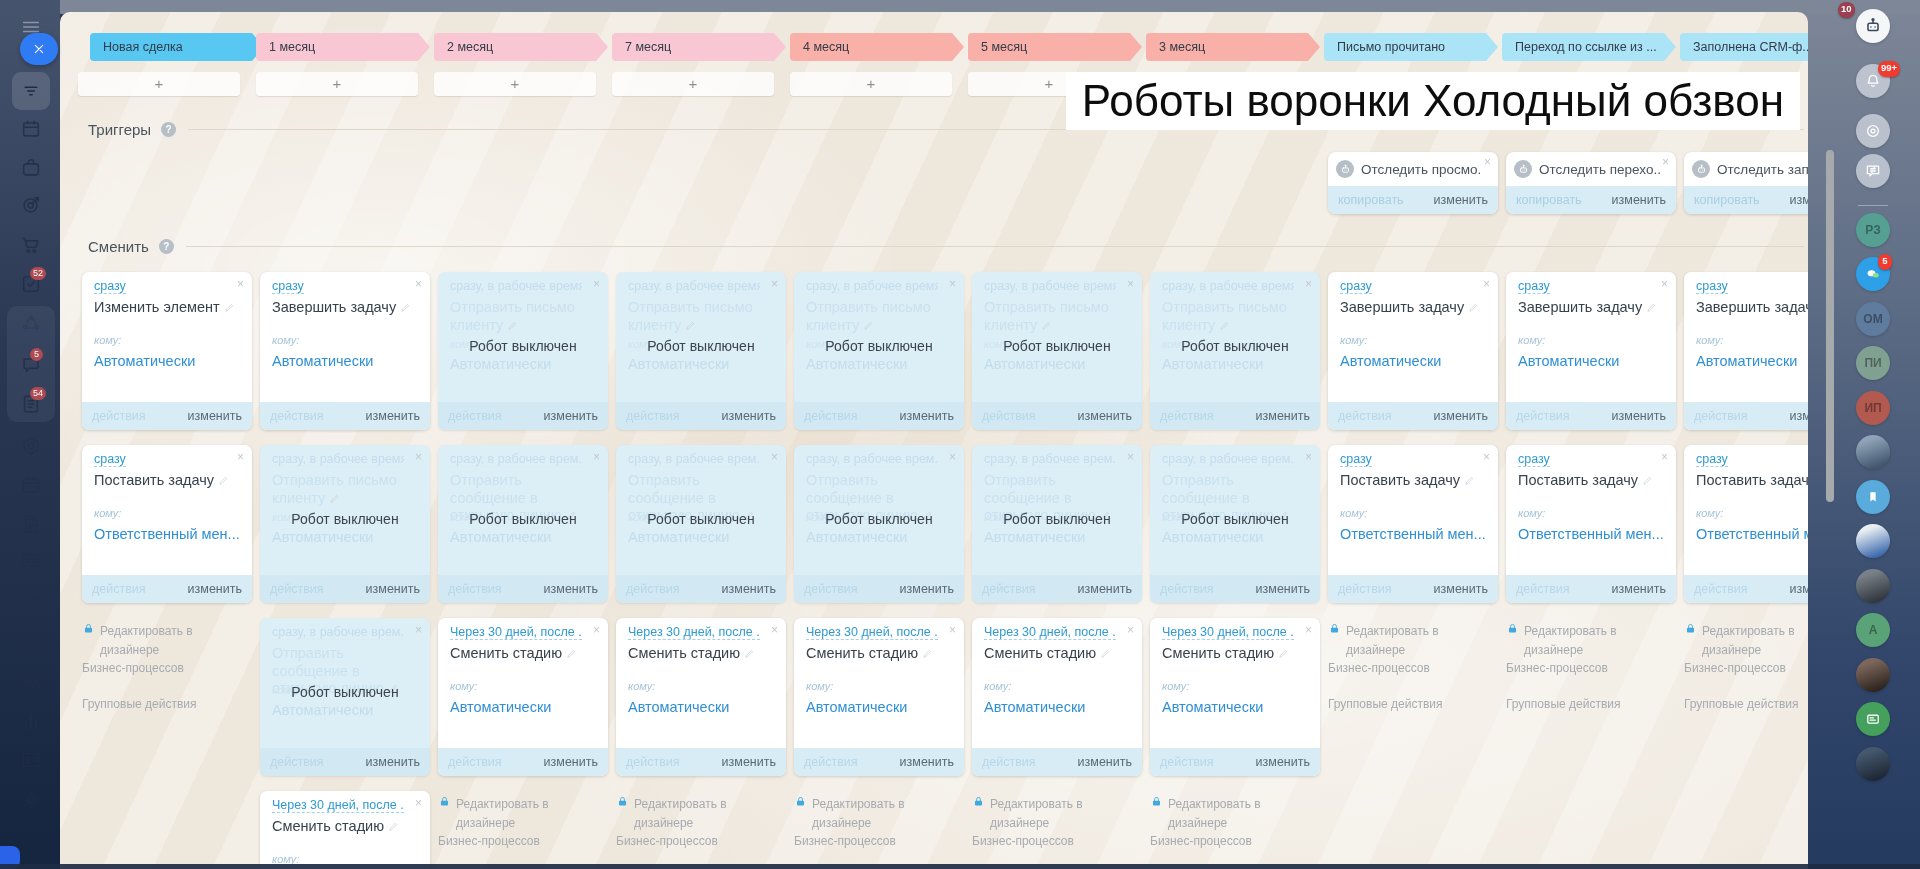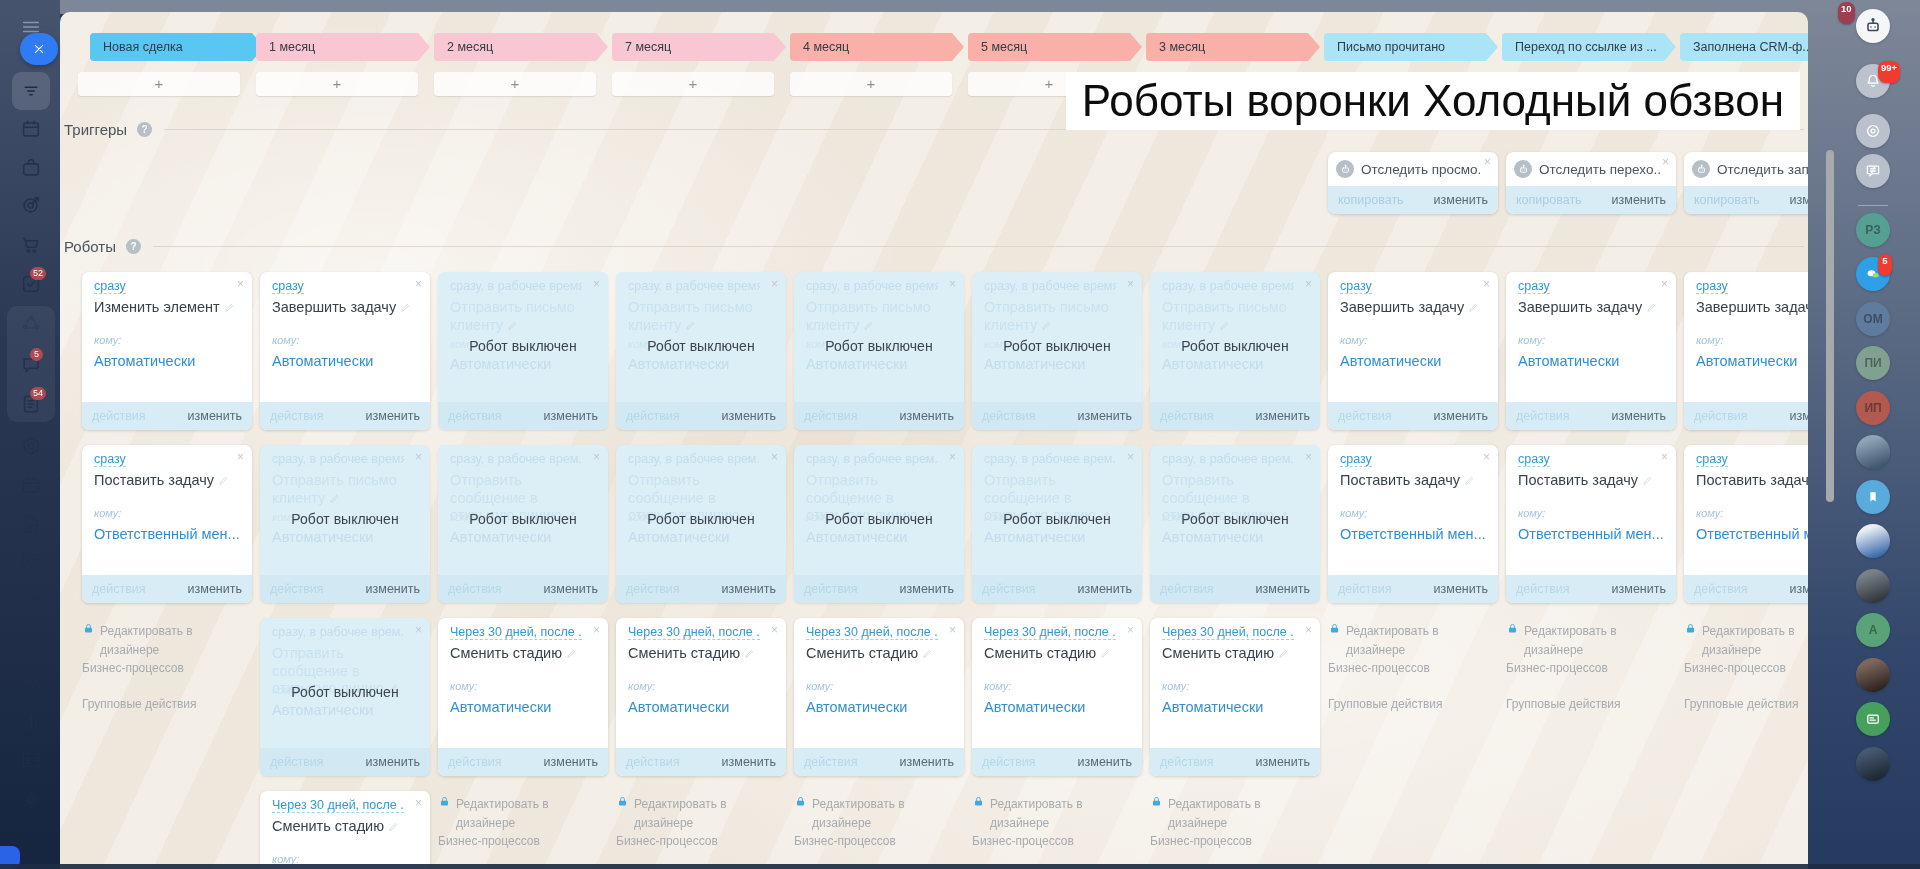--- a/index.html
+++ b/index.html
@@ -33,21 +33,21 @@
       radial-gradient(ellipse 800px 380px at 45% 55%, rgba(224,210,190,.38), transparent 60%),
       repeating-linear-gradient(115deg, rgba(255,255,255,.14) 0 46px, rgba(225,212,193,.16) 46px 100px),
       #f1ebe2;}
 
   .stage{position:absolute;top:21px;height:28px;border-radius:4px;
     clip-path:polygon(0 0, calc(100% - 12px) 0, 100% 50%, calc(100% - 12px) 100%, 0 100%);
     font-size:12.5px;color:#333c47;line-height:28px;padding-left:13px;white-space:nowrap;overflow:hidden;}
   .plusbar{position:absolute;top:60px;height:24px;border-radius:4px;background:rgba(255,255,255,0.78);
     text-align:center;font-size:15px;color:#8f8f8f;line-height:23px;box-shadow:0 1px 1px rgba(150,140,120,.25);}
 
-  .sec-header{position:absolute;left:0;width:1746px;height:20px;display:flex;align-items:center;padding-left:4px;}
+  .sec-header{position:absolute;left:0;width:1746px;height:20px;display:flex;align-items:center;padding-left:28px;}
   .sec-label{font-size:15px;color:#4a545c;}
   .qmark{width:15px;height:15px;border-radius:50%;background:#b6bec6;color:#fff;font-size:10px;font-weight:bold;
     text-align:center;line-height:15px;margin-left:10px;}
   .sec-line{flex:1;height:1px;background:#ddd6cb;margin:0 2px 0 12px;}
 
   
   .tcard{position:absolute;top:140px;width:170px;height:62px;border-radius:8px;background:#fff;overflow:hidden;
     box-shadow:0 1px 3px rgba(120,110,95,.3);}
   .thead{position:relative;height:34px;display:flex;align-items:center;padding:0 16px 0 8px;}
   .ticon{width:18px;height:18px;border-radius:50%;background:#b6bfc7;display:flex;align-items:center;justify-content:center;margin-right:7px;flex:none;}
@@ -87,21 +87,21 @@
     display:flex;align-items:center;padding:0 16px;font-size:44px;color:#0d0d0d;white-space:nowrap;}
 
   #bottom-strip{position:absolute;left:0;top:864px;width:1920px;height:5px;background:rgba(30,43,68,.92);z-index:6;}
   #v-scrollbar{position:absolute;left:1826px;top:150px;width:8px;height:352px;border-radius:4px;background:#a7aaac;z-index:7;}
 
   
   #right-rail{position:absolute;left:1838px;top:0;width:82px;height:869px;z-index:10;}
   .rail-item{position:absolute;left:18px;width:34px;height:34px;border-radius:50%;display:flex;align-items:center;justify-content:center;
     font-size:12px;font-weight:bold;box-shadow:0 1px 3px rgba(0,0,0,.18);}
   .rail-divider{position:absolute;left:20px;width:30px;height:1px;background:rgba(255,255,255,.35);box-shadow:none;}
-  .rbadge{position:absolute;min-width:14px;height:22px;padding:0 3px;border-radius:8px;color:#fff;font-size:9.5px;
+  .rbadge{position:absolute;min-width:14px;height:16px;padding:0 3px;border-radius:8px;color:#fff;font-size:9.5px;
     font-weight:bold;line-height:14px;text-align:center;z-index:3;box-shadow:0 1px 2px rgba(0,0,0,.3);}
 </style>
 </head>
 <body>
 
 <div id="page">
   <div id="backdrop-right"></div>
   <div id="backdrop-top"></div>
 
   <div id="left-sidebar">
@@ -363,21 +363,21 @@
             <span class="ttitle">Отследить запол...</span>
           </div>
           <div class="tfoot">
             <div class="a">копировать</div>
             <div class="b">изменить</div>
           </div>
         </div>
       </div>
 
     <div class="sec-header" style="top:224px;">
-      <span class="sec-label">Роботы</span>
+      <span class="sec-label">Сменить</span>
       <span class="qmark">?</span>
       <span class="sec-line"></span>
     </div>
 
     <div id="robot-grid">
         <div class="card" style="left: 22px; top: 260px;">
           <div class="time">сразу</div>
           <div class="close">×</div>
           <div class="title">Изменить элемент<span class="ic pencil" style="color: rgb(204, 210, 214);">
               <svg viewBox="0 0 24 24" width="11" height="11" fill="none" stroke="currentColor" stroke-width="1.7" stroke-linecap="round" stroke-linejoin="round">

